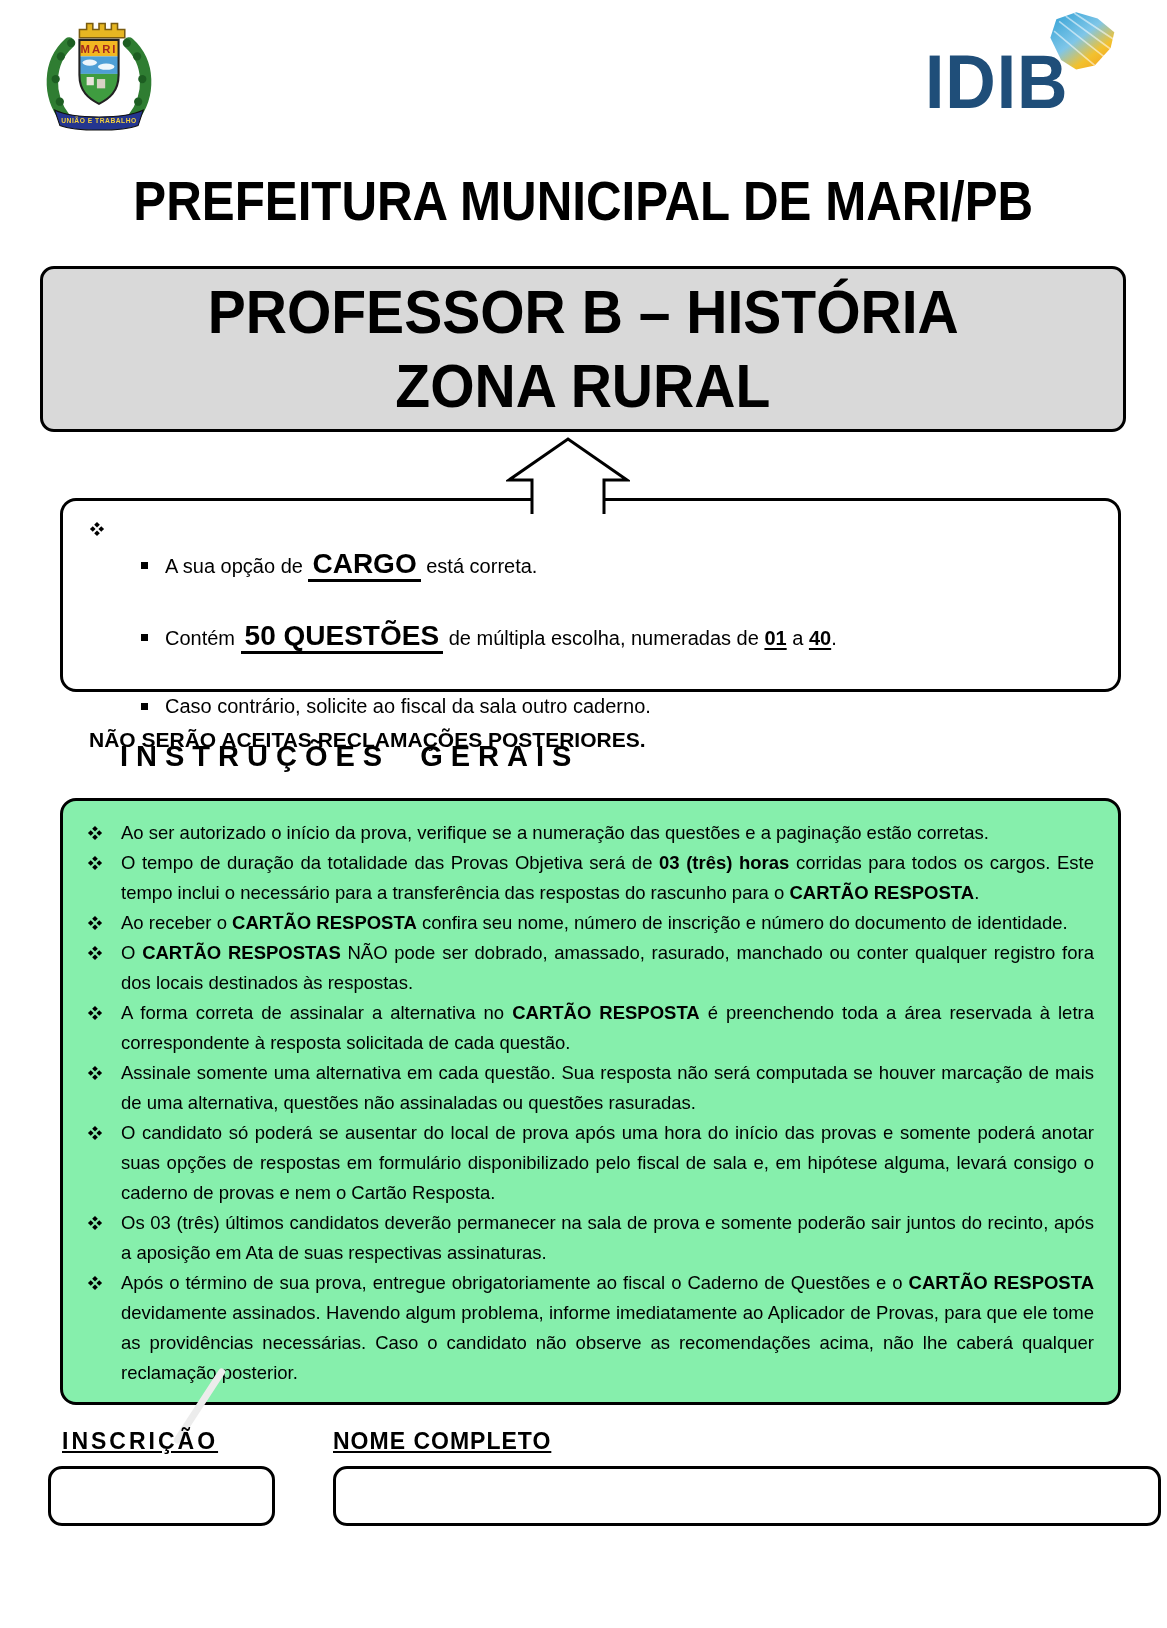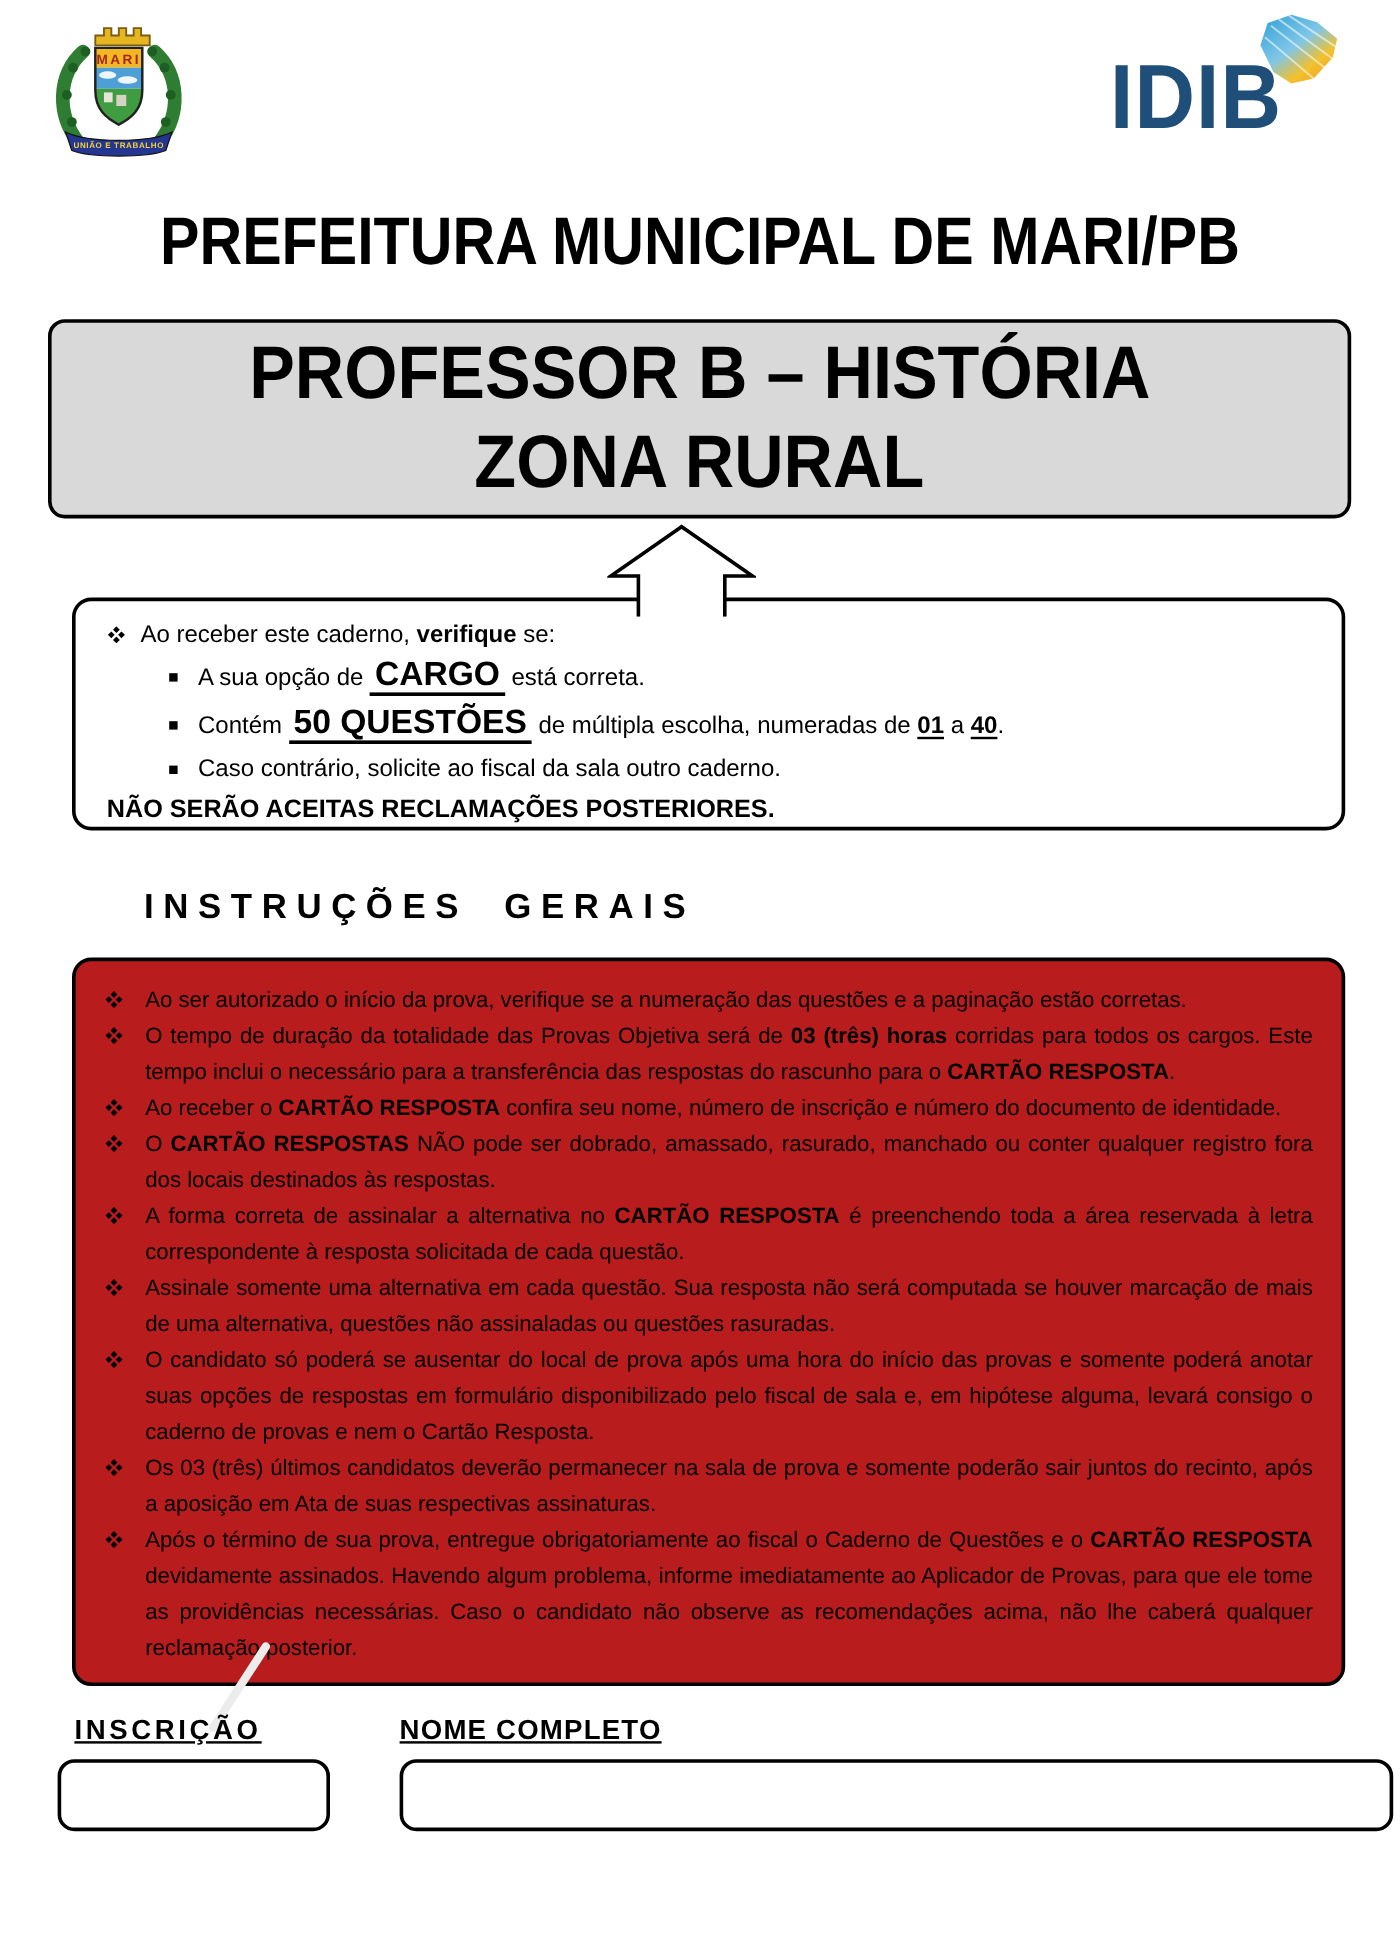--- a/index.html
+++ b/index.html
@@ -27,41 +27,41 @@
 
   
   .up-arrow { position:absolute; left:506px; top:436px; z-index:5; }
 
   
   .notice-box { position:absolute; left:60px; top:498px; width:1061px; height:194px;
                 border:3px solid #000; border-radius:16px; background:#fff;
                 padding:13px 22px 8px 26px; }
   .notice-main { font-size:20px; line-height:31px; position:relative; padding-left:28px; }
   .notice-subs { list-style:none; margin-left:48px; }
-  .notice-subs li { position:relative; padding-left:28px; font-size:20px; line-height:40px; }
+  .notice-subs li { position:relative; padding-left:28px; font-size:20px; line-height:40px;margin-top:32px; }
   .notice-subs li.short { line-height:33px; }
   .notice-footer { font-size:21px; font-weight:bold; line-height:33px; }
 
   
   .diamond-marker { position:absolute; left:2px; top:9px; width:12px; height:12px; transform:rotate(45deg); }
   .diamond-marker i { position:absolute; left:1px; top:1px; width:4px; height:4px; background:#000;
                       box-shadow:6px 0 0 #000, 0 6px 0 #000, 6px 6px 0 #000; }
   .notice-subs .diamond-marker, .square-marker { }
   .square-marker { position:absolute; left:4px; top:16px; width:7px; height:7px; background:#000; }
   .notice-subs li.short .square-marker { top:13px; }
 
   .seg-b { font-weight:bold; }
   .seg-u { text-decoration:underline; text-decoration-thickness:2px; text-underline-offset:3px; }
   .seg-big { font-weight:bold; font-size:28px; border-bottom:3px solid #000; padding:0 4px; line-height:1; }
 
   
   .instr-heading { position:absolute; left:120px; top:740px; font-size:29px; font-weight:bold;
                    letter-spacing:8px; word-spacing:14px; }
   .instr-box { position:absolute; left:60px; top:798px; width:1061px; min-height:592px;
-               border:3px solid #000; border-radius:16px; background:#b91c1c; padding:17px 24px 14px 26px; }
+               border:3px solid #000; border-radius:16px; background:#86efac; padding:17px 24px 14px 26px; }
   .instr-box ul { list-style:none; }
   .instr-box li { position:relative; padding-left:32px; font-size:18.5px; line-height:30px;
                   text-align:justify; }
   .instr-box .diamond-marker { top:9px; left:0; }
 
   
   .field-label { position:absolute; font-size:23px; font-weight:bold; letter-spacing:3px;text-decoration:underline; }
   .label-inscricao { left:62px; top:1428px; }
   .label-nome { left:333px; top:1428px; letter-spacing:1px; }
   .field-box { position:absolute; top:1466px; height:60px; border:3px solid #000; border-radius:14px; background:#fff; }
@@ -141,21 +141,20 @@
 
   <svg class="up-arrow" width="124" height="78" viewBox="0 0 124 78">
     <path d="M26 78 L26 44 L3 44 L62 3 L121 44 L98 44 L98 78" fill="#ffffff" stroke="#000" stroke-width="3" stroke-linejoin="miter"></path>
   </svg>
 
   <div class="notice-box">
     <div class="notice-main">
       <span class="diamond-marker">
           <i></i>
         </span>
-      <span><span>Ao receber este caderno, </span><span class="seg-b">verifique</span><span> se:</span></span>
     </div>
     <ul class="notice-subs">
       <li>
         <span class="square-marker"></span>
         <span><span>A sua opção de </span><span class="seg-big">CARGO</span><span> está correta.</span></span>
       </li>
       <li>
         <span class="square-marker"></span>
         <span><span>Contém </span><span class="seg-big">50 QUESTÕES</span><span> de múltipla escolha, numeradas de </span><span class="seg-b seg-u">01</span><span> a </span><span class="seg-b seg-u">40</span><span>.</span></span>
       </li>

